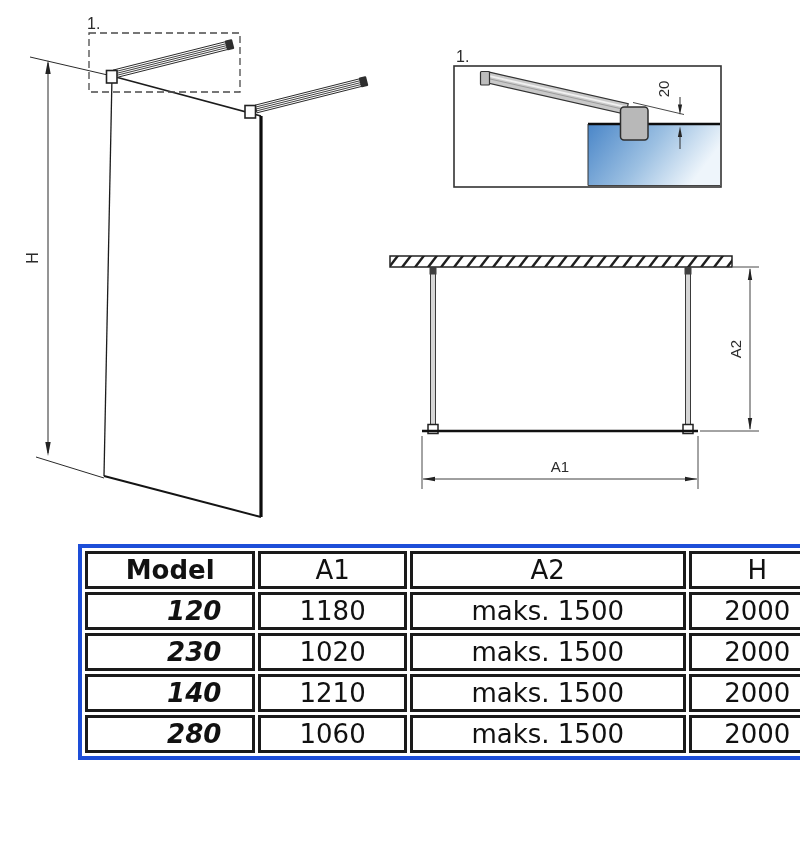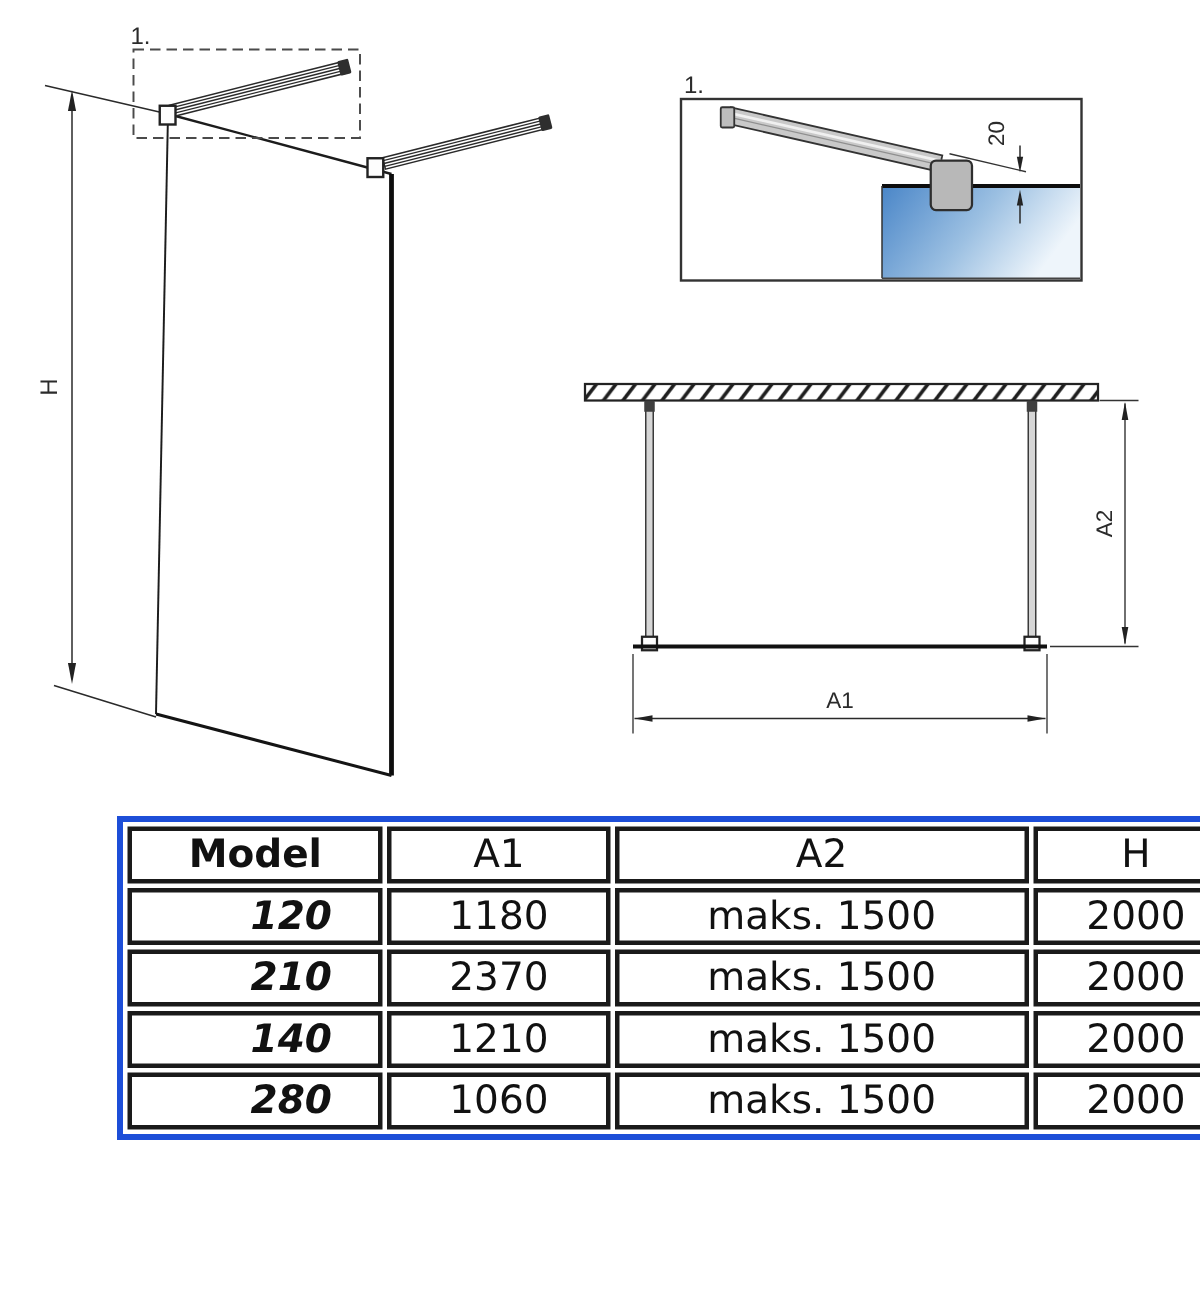--- a/index.html
+++ b/index.html
@@ -166,22 +166,22 @@
       </tr>
     </thead>
     <tbody>
       <tr>
         <td class="model-c">120</td>
         <td>1180</td>
         <td>maks. 1500</td>
         <td>2000</td>
       </tr>
       <tr>
-        <td class="model-c">210</td>
-        <td>2370</td>
+        <td class="model-c">230</td>
+        <td>1020</td>
         <td>maks. 1500</td>
         <td>2000</td>
       </tr>
       <tr>
         <td class="model-c">140</td>
         <td>1210</td>
         <td>maks. 1500</td>
         <td>2000</td>
       </tr>
       <tr>

